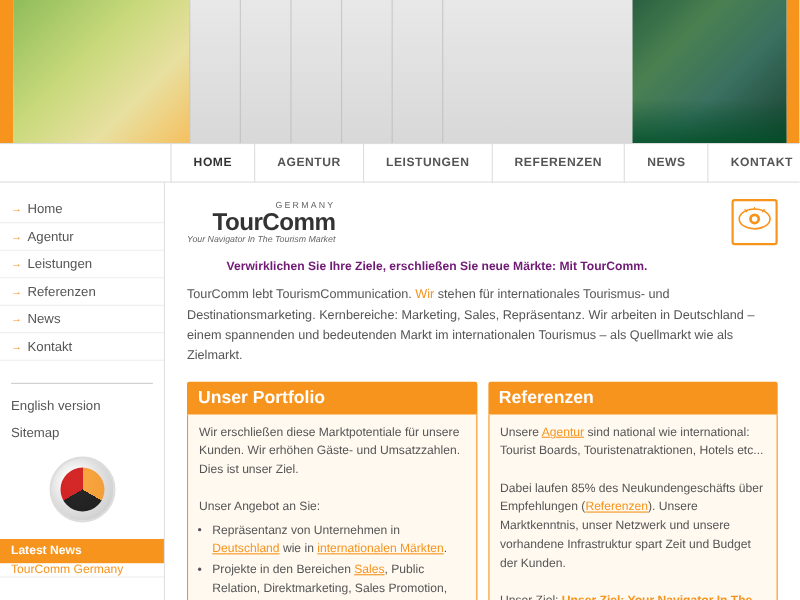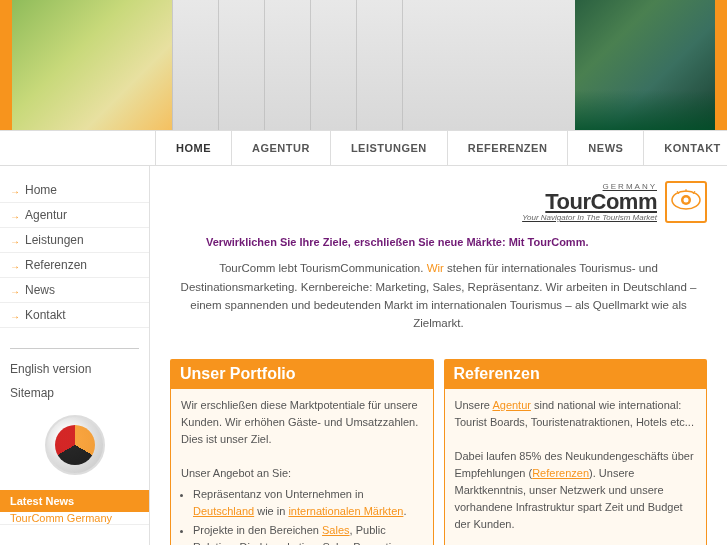--- a/index.html
+++ b/index.html
@@ -176,23 +176,22 @@
     
     .content-area {
       flex: 1;
       padding: 15px 20px;
     }
 
     
     .tourcomm-logo {
       display: flex;
       align-items: center;
-      justify-content: flex-end;
+      justify-content: space-between;
       margin-bottom: 12px;
-      text-decoration: underline;
     }
     .tourcomm-text {
       text-align: right;
       margin-right: 8px;
     }
     .tourcomm-name {
       font-size: 22px;
       font-weight: bold;
       color: #333;
       letter-spacing: -0.5px;
@@ -230,22 +229,21 @@
       font-weight: bold;
       color: #701a75;
       margin-bottom: 10px;
       line-height: 1.3;
       margin-left: 36px;
     }
     .hero-body {
       font-size: 11.5px;
       color: #555;
       line-height: 1.6;
-      margin-bottom: 26px;
-      text-align: center;
+      margin-bottom: 14px;
     }
     .hero-body .highlight { color: #f7941d; }
 
     
     .two-col-grid {
       display: grid;
       grid-template-columns: 1fr 1fr;
       gap: 10px;
       margin-top: 5px;
     }

